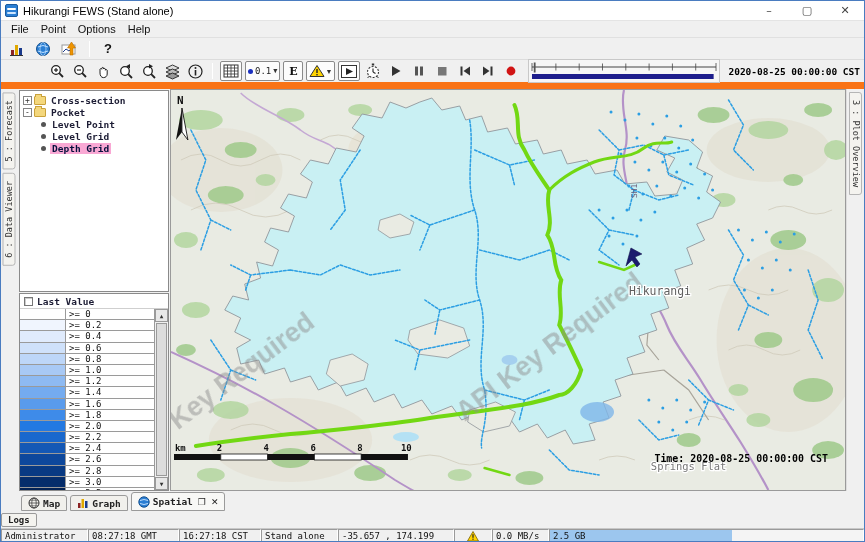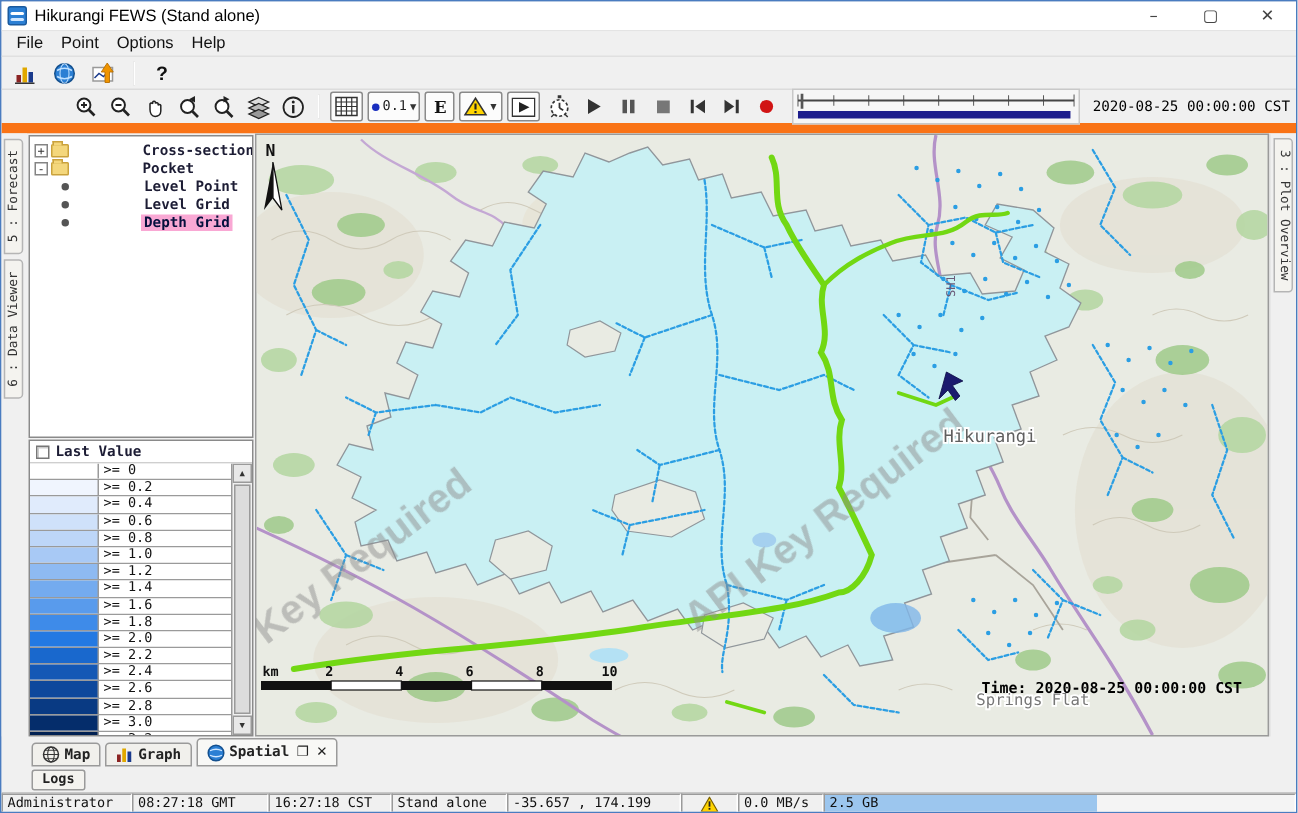--- a/index.html
+++ b/index.html
@@ -25,57 +25,57 @@
   .toolbar2{height:29px;display:flex;align-items:center;gap:3px;padding-left:46px;background:#f0f0f0;border-bottom:7px solid #f97316;}
   .tbtn{width:20px;height:20px;display:flex;align-items:center;justify-content:center;flex:0 0 auto;}
   .vsep{width:1px;height:16px;background:#b8b8b8;border-right:1px solid #fff;margin:0 4px;flex:0 0 auto;}
   .boxed{border:1px solid #8a8a8a;background:#fcfcfc;border-radius:2px;height:20px;display:flex;align-items:center;justify-content:center;padding:0 2px;flex:0 0 auto;}
   .interval-btn{gap:2px;font-size:9px;font-family:"DejaVu Sans Mono",monospace;color:#222;}
   .interval-dot{width:5px;height:5px;border-radius:50%;background:#1a2fbf;}
   .dd-arrow{font-size:7px;color:#333;}
   .help-q{font-weight:bold;font-size:13px;padding:0 4px;color:#111;}
   .timeline-wrap{flex:1 1 auto;min-width:0;display:flex;align-items:center;border:1px solid #c8c8c8;background:#f6f6f6;height:24px;margin-left:4px;}
   .tl-svg{width:100%;height:22px;}
-  .tb-date{flex:0 0 auto;font-family:"DejaVu Sans Mono",monospace;font-size:9.5px;font-weight:normal;padding:0 4px 0 5px;color:#000;white-space:nowrap;}
+  .tb-date{flex:0 0 auto;font-family:"DejaVu Sans Mono",monospace;font-size:9.5px;font-weight:bold;padding:0 4px 0 5px;color:#000;white-space:nowrap;}
   
   .main{display:flex;height:402px;background:#f0f0f0;}
   .tabstrip{width:17px;flex:0 0 auto;display:flex;flex-direction:column;align-items:center;padding-top:3px;gap:4px;background:#f0f0f0;}
   .tabstrip.right{width:18px;border-left:1px solid #ddd;}
   .vtab{writing-mode:vertical-rl;transform:rotate(180deg);background:#f4f3ef;border:1px solid #b5b5b5;border-radius:3px 0 0 3px;font-family:"DejaVu Sans Mono",monospace;font-size:8.5px;color:#333;padding:7px 1px;line-height:1;}
   .tabstrip.right .vtab{transform:none;border-radius:0 3px 3px 0;}
   .left-panel{width:152px;flex:0 0 auto;display:flex;flex-direction:column;padding:1px 1px 0 1px;gap:1px;}
   .tree-box{height:202px;background:#fff;border:1px solid #8a8a8a;overflow:hidden;padding:3px 0 0 2px;font-family:"DejaVu Sans Mono",monospace;font-size:9.5px;font-weight:bold;color:#1c1c34;}
   .tnode{display:flex;align-items:center;height:12px;white-space:nowrap;}
   .expander{width:9px;height:9px;border:1px solid #848484;background:#fff;font-size:8px;line-height:7px;text-align:center;margin:0 2px 0 1px;color:#333;font-weight:normal;flex:0 0 auto;}
   .folder{width:12px;height:9px;background:#f4d77c;border:1px solid #caa23c;border-radius:1px;position:relative;margin-right:3px;flex:0 0 auto;}
   .folder:before{content:"";position:absolute;top:-3px;left:0;width:5px;height:2px;background:#f4d77c;border:1px solid #caa23c;border-bottom:none;}
   .leaf{padding-left:17px;}
   .bullet{width:5px;height:5px;border-radius:50%;background:#555;margin:0 4px 0 2px;flex:0 0 auto;}
-  .tlabel{padding:0 2px;margin-left:44px;}
+  .tlabel{padding:0 2px;}
   .tlabel.selected{background:#f9a8d4;color:#05103d;}
   .legend-box{flex:1;background:#fff;border:1px solid #8a8a8a;display:flex;flex-direction:column;overflow:hidden;font-family:"DejaVu Sans Mono",monospace;}
   .legend-head{height:15px;display:flex;align-items:center;padding-left:4px;gap:4px;border-bottom:1px solid #cfcfcf;flex:0 0 auto;}
   .cbox{width:9px;height:9px;border:1px solid #777;background:#fff;box-shadow:inset 1px 1px 0 #ccc;}
   .legend-head span{font-size:9.5px;font-weight:bold;color:#1c1c34;}
   .legend-body{flex:1;display:flex;overflow:hidden;}
   .legend-rows{flex:1;overflow:hidden;}
   .lrow{display:flex;height:11.2px;border-bottom:1px solid #9a9a9a;}
   .sw{flex:0 0 46px;border-right:1px solid #9a9a9a;}
   .lval{flex:1;font-size:9px;padding:0 0 0 3px;line-height:11px;color:#111;background:#fff;}
   .lscroll{flex:0 0 14px;background:#f0f0f0;border-left:1px solid #9a9a9a;display:flex;flex-direction:column;}
   .sarrow{height:13px;border:1px solid #9a9a9a;background:#e8e8e8;font-size:6px;display:flex;align-items:center;justify-content:center;color:#333;flex:0 0 auto;}
   .sthumb{flex:1;margin:1px;border:1px solid #9a9a9a;background:#dcdcdc;}
   .map-wrap{flex:1;position:relative;border:1px solid #9a9a9a;background:#e9ebe3;overflow:hidden;}
   .map-wrap svg{display:block;}
   
   .bottom-tabbar{height:20px;display:flex;align-items:flex-end;gap:3px;padding-left:20px;background:#f0f0f0;}
   .btab{display:flex;align-items:center;gap:3px;border:1px solid #9a9a9a;border-radius:3px 3px 0 0;background:#f1f0ec;height:16px;padding:0 6px;font-family:"DejaVu Sans Mono",monospace;font-size:9.5px;font-weight:bold;color:#222;}
   .btab.active{height:19px;background:#f8f8f6;}
   .btab .wctl{font-family:"DejaVu Sans",sans-serif;font-weight:bold;font-size:9px;margin-left:2px;}
-  .logs-row{height:17px;display:flex;align-items:center;padding-left:20px;background:#f0f0f0;}
+  .logs-row{height:17px;display:flex;align-items:center;background:#f0f0f0;}
   .logs-btn{border:1px solid #9a9a9a;border-radius:2px;background:#f4f3ef;font-family:"DejaVu Sans Mono",monospace;font-size:9px;font-weight:bold;padding:1px 6px;color:#222;}
   
   .statusbar{height:15px;display:flex;border-top:1px solid #c8c8c8;background:#f0f0f0;font-family:"DejaVu Sans Mono",monospace;font-size:9px;color:#111;}
   .scell{border:1px solid;border-color:#9a9a9a #fff #fff #9a9a9a;display:flex;align-items:center;padding:0 3px;white-space:nowrap;overflow:hidden;flex:0 0 auto;}
   .mem{background:linear-gradient(to right,#9cc6ee 0 58%,#f4f4f4 58%);flex:1 1 auto;}
   .mini-icon{display:inline-block;}
 </style>
 </head>
 <body>
 

